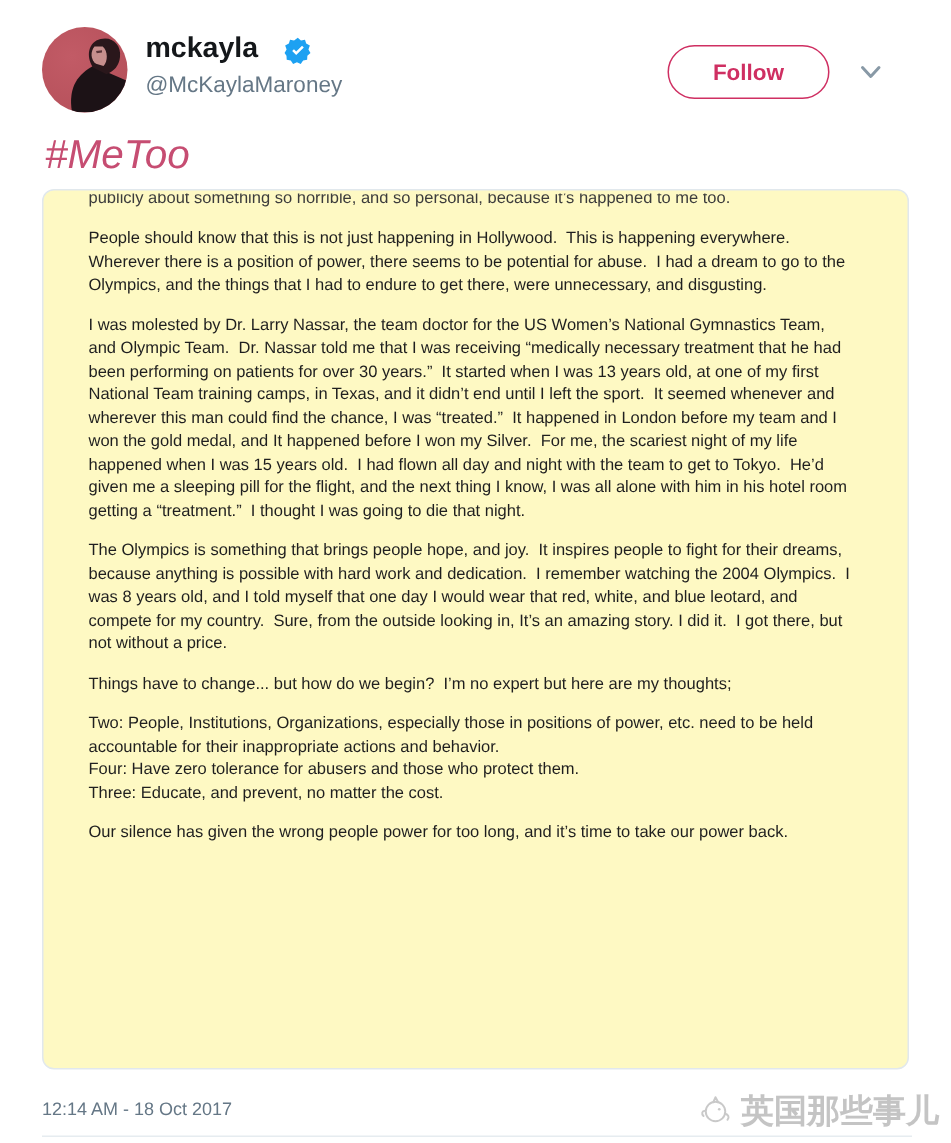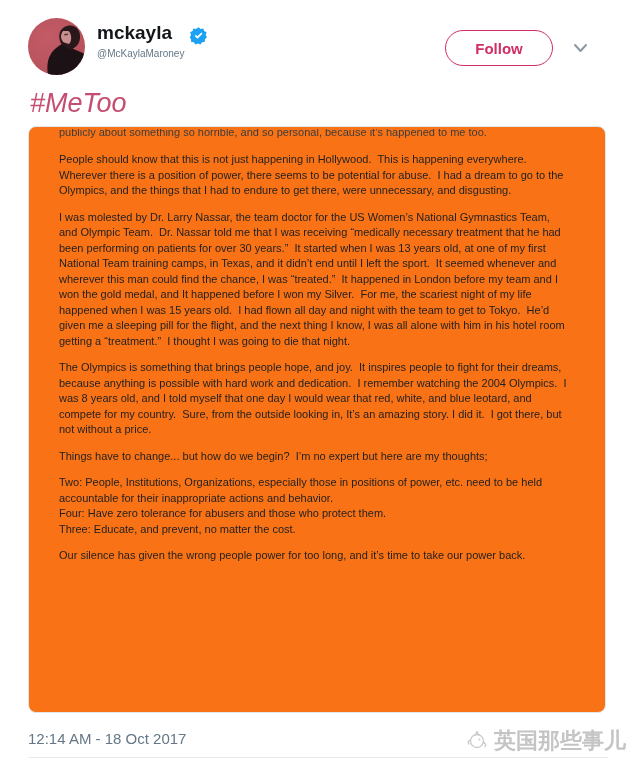--- a/index.html
+++ b/index.html
@@ -6,49 +6,49 @@
   html, body { background: #fff; }
   body { font-family: "Liberation Sans", sans-serif; }
   .page { position: relative; width: 634px; height: 762px; background: #fff; overflow: hidden; }
 
   
   .header { position: absolute; left: 28px; top: 16px; right: 28px; height: 64px; }
   .avatar { position: absolute; left: 0; top: 2px; width: 57px; height: 57px; border-radius: 50%;
             overflow: hidden; background: radial-gradient(circle at 35% 35%, #c25b66, var(--avatar-red)); cursor: pointer; }
   .avatar svg { display: block; }
   .names { position: absolute; left: 69px; top: 5px; }
-  .name-row { display: flex; align-items: flex-end; gap: 17px; }
+  .name-row { display: flex; align-items: center; gap: 17px; }
   .display-name { font-size: 19px; font-weight: bold; color: var(--text-dark); line-height: 24px; }
   .badge { width: 19px; height: 19px; display: inline-block; }
-  .handle { font-size: 10px; color: var(--text-muted); margin-top: 3px; }
+  .handle { font-size: 15px; color: var(--text-muted); margin-top: 3px; }
   .actions { position: absolute; right: 14px; top: 14px; display: flex; align-items: center; gap: 16px; }
   .follow-btn { background: #fff; border: 1.5px solid var(--theme-pink); color: var(--theme-pink);
                 font-family: "Liberation Sans", sans-serif; font-size: 15px; font-weight: bold;
                 width: 108px; height: 36px; border-radius: 100px; cursor: pointer; }
   .chev { display: inline-flex; cursor: pointer; padding: 4px; }
 
   
   .hashtag-line { position: absolute; left: 30px; top: 88px; }
   .hashtag { font-size: 27px; color: var(--hashtag-pink); text-decoration: none; cursor: pointer; font-style: italic; }
 
   
   .card { position: absolute; left: 28px; top: 126px; width: 578px; height: 587px;
-          background: #f97316; border: 1px solid var(--card-border); border-radius: 8px;
+          background: #fef9c3; border: 1px solid var(--card-border); border-radius: 8px;
           padding: 2px 24px 16px 30px; overflow: hidden; cursor: pointer; }
   .card p { font-size: 11px; line-height: 15.5px; color: var(--statement-text);
             white-space: pre-wrap; margin: 0 12px 11px 0; }
   .clipline { position: relative; height: 12px; overflow: hidden; margin-bottom: 11px; }
   .clipline span { position: absolute; top: -4px; left: 0; white-space: nowrap;
                    font-size: 11px; line-height: 15.5px; color: #3c3c3c; }
   .list p { margin: 0; }
   .list { margin: 0 0 11px 0; }
 
   
   .footer { position: absolute; left: 28px; right: 8px; top: 725px; height: 28px; }
-  .timestamp { font-size: 15px; color: var(--text-muted); line-height: 28px; }
+  .timestamp { font-size: 12px; color: var(--text-muted); line-height: 28px; }
   .watermark { position: absolute; right: 0; top: 1px; display: flex; align-items: center; gap: 4px;
                color: var(--watermark-gray); font-size: 22px; font-weight: bold;
                text-shadow: 0 1px 0 #ffffff; }
   .divider { position: absolute; left: 28px; right: 26px; top: 757px; height: 1px; background: var(--divider); }
 </style>
 </head>
 <body>
 
 <div class="page">
 

